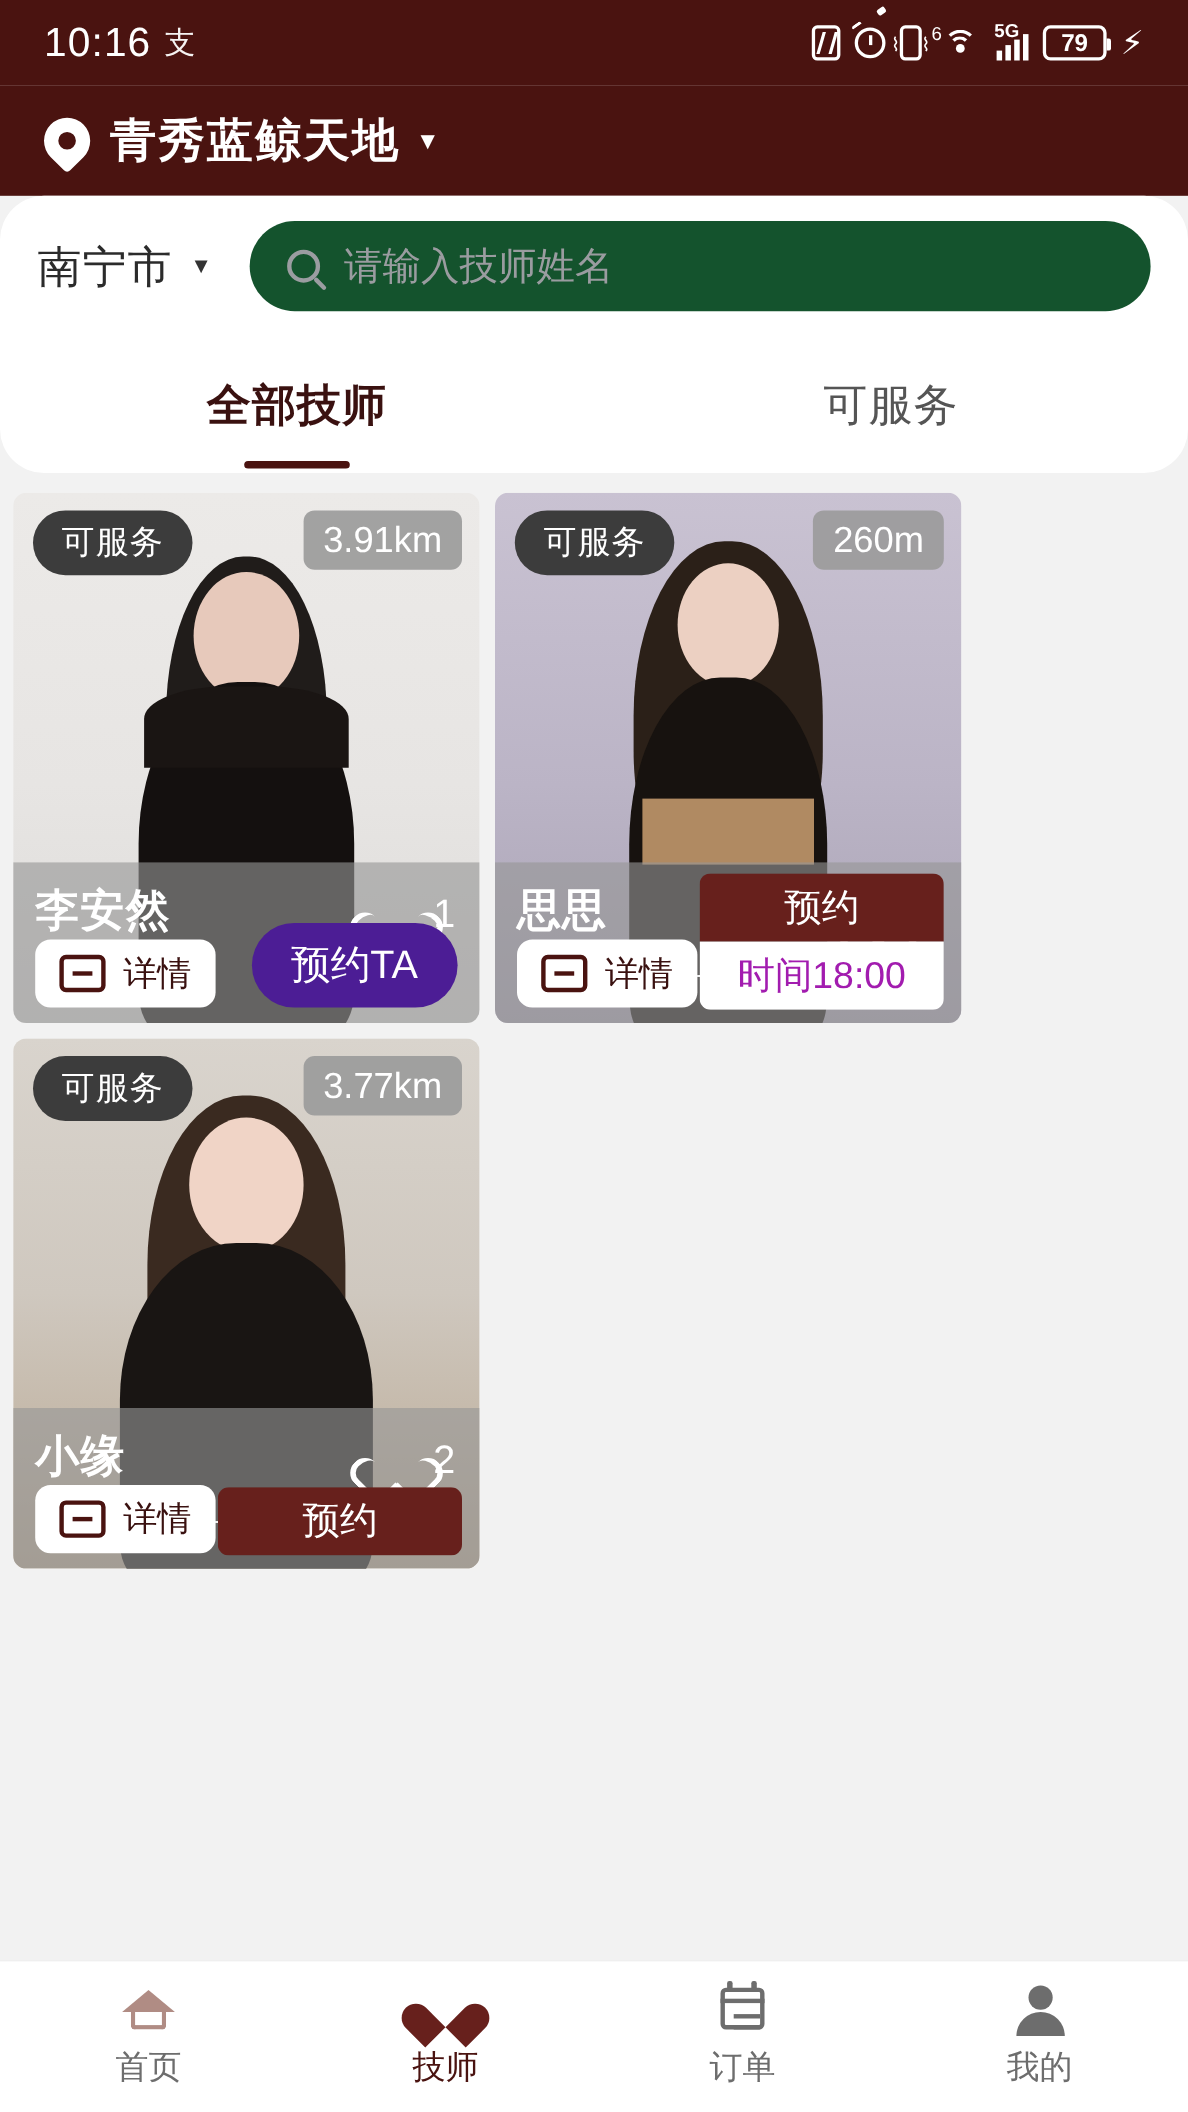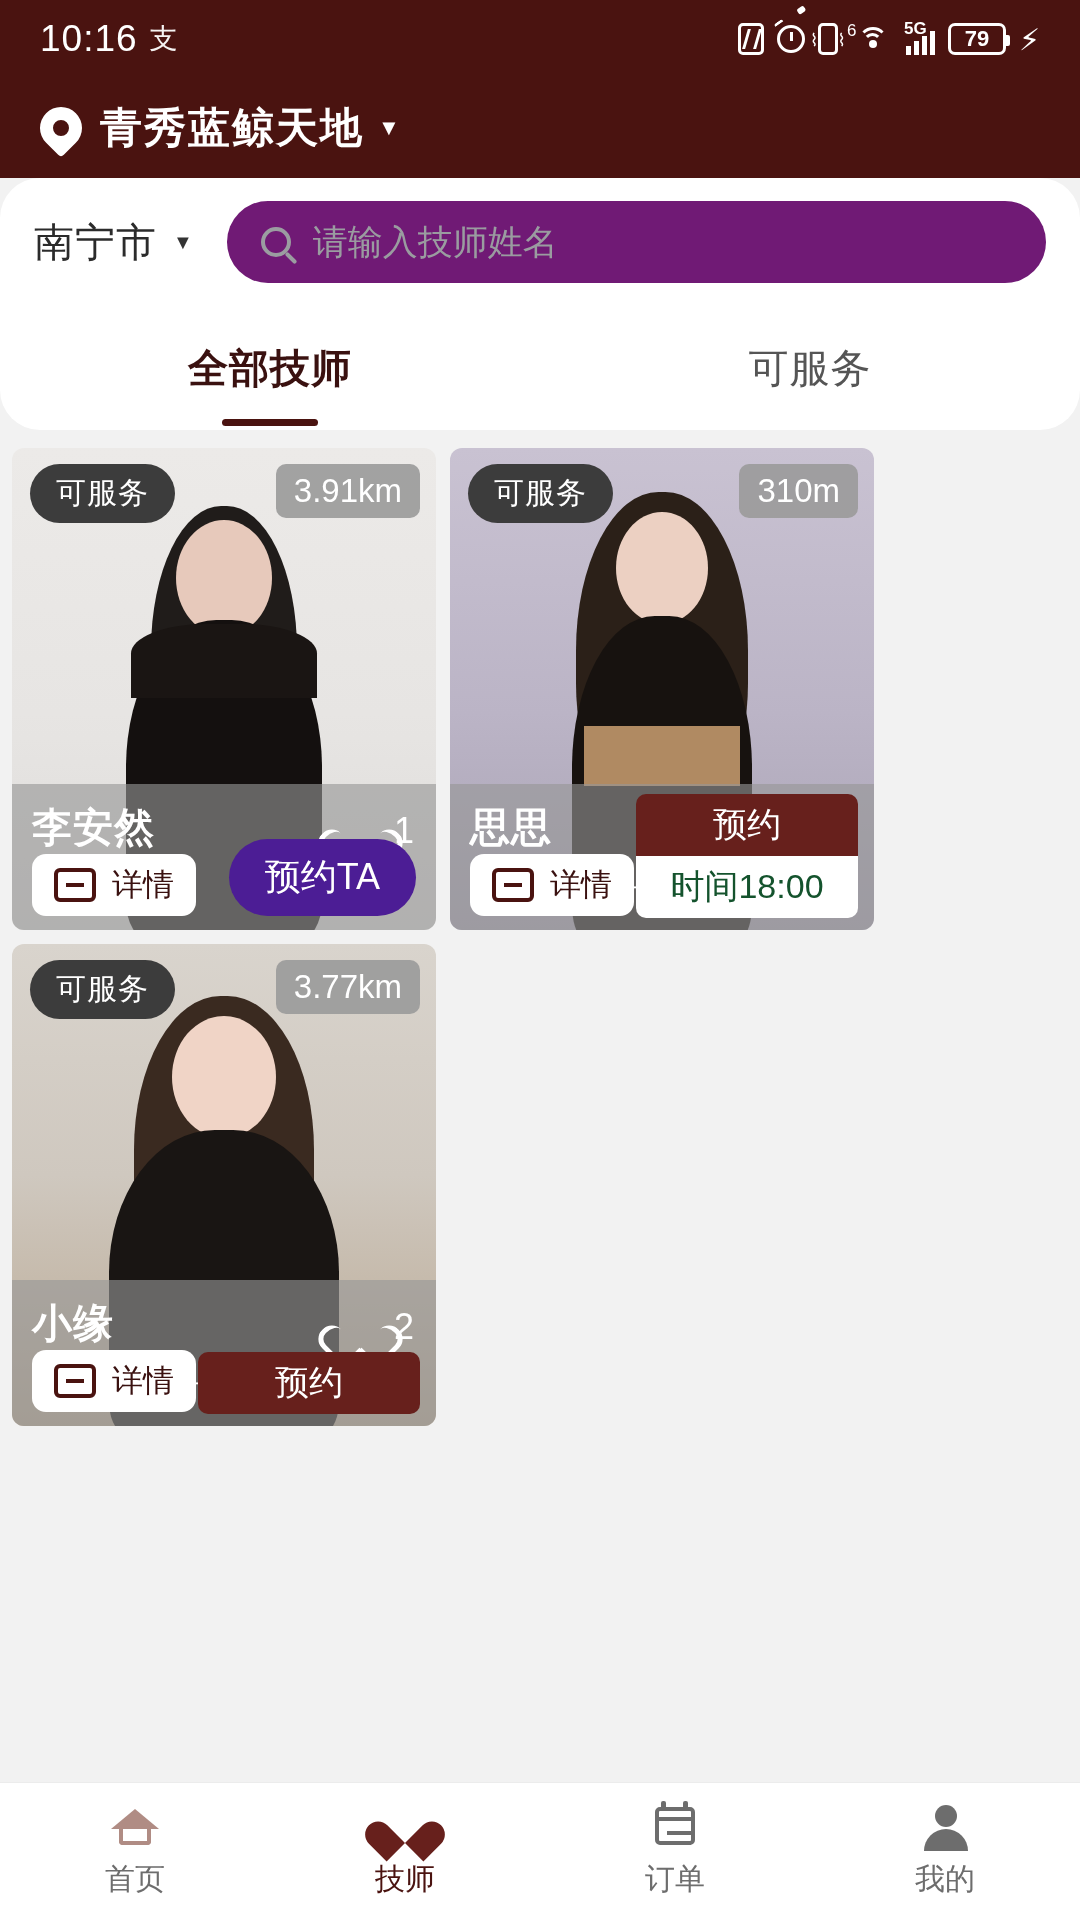--- a/index.html
+++ b/index.html
@@ -65,21 +65,21 @@
   
   .panel {
     position: absolute; top: 178px; left: 0; width: 1080px; height: 252px;
     background: #fff; border-radius: 40px 40px 40px 40px;
   }
   .searchrow { display: flex; align-items: center; height: 128px; padding: 0 34px; }
   .city { display:flex; align-items:center; color:#2b2b2b; }
   .city-name { font-size: 40px; font-weight: 500; letter-spacing: 1px; }
   .city-caret { margin-left: 16px; font-size: 20px; color:#333; }
   .searchbox {
-    flex: 1; margin-left: 34px; height: 82px; background: #701a75; border-radius: 41px;
+    flex: 1; margin-left: 34px; height: 82px; background: #14532d; border-radius: 41px;
     display: flex; align-items: center; padding: 0 34px;
   }
   .mag { width: 30px; height: 30px; border: 4px solid #9b9da1; border-radius: 50%;
     position: relative; flex: none; }
   .mag:after { content:""; position:absolute; right:-11px; bottom:-7px; width:14px; height:4px;
     background:#9b9da1; transform: rotate(45deg); border-radius:2px; }
   .search-ph { margin-left: 22px; font-size: 35px; color: #9a9ca0; }
 
   .tabs { display: flex; height: 124px; align-items: center; }
   .tab { flex: 1; text-align: center; position: relative; }
@@ -139,21 +139,21 @@
 
   .btn-book-ta {
     position:absolute; right: 20px; bottom: 14px; background:#4c1d95; color:#fff;
     border-radius: 40px; padding: 14px 36px; font-size: 36px;
   }
   .btn-book-stack {
     position:absolute; right: 16px; bottom: 12px; width: 222px;
     border-radius: 10px; overflow: hidden; text-align:center;
   }
   .bk-top { background:#67201c; color:#fff; font-size: 34px; padding: 8px 0; }
-  .bk-bot { background:#fff; color:#14532d; font-size: 34px; padding: 8px 0; }
+  .bk-bot { background:#fff; color:#a21caf; font-size: 34px; padding: 8px 0; }
 
   
   .bottomnav {
     position:absolute; left:0; bottom:0; width:1080px; height:138px; background:#fff;
     display:flex; align-items:center; border-top: 1px solid #ececec;
   }
   .nav-item { flex:1; display:flex; flex-direction:column; align-items:center; gap:10px; }
   .nav-label { font-size: 30px; color:#6d6d6d; }
   .nav-item.active .nav-label { color:#4a1310; }
   .n-ico { width: 52px; height: 46px; position: relative; }
@@ -272,21 +272,21 @@
     </div>
 
     <div class="card">
       <div class="photo ph2">
         <div class="f-hair" style="top:44px;width:172px;height:330px;background:#2b2018;"></div>
         <div class="f-head" style="top:64px;width:92px;height:112px;background:#ecd0c2;"></div>
         <div class="f-body" style="top:168px;width:180px;height:330px;background:#17120f;"></div>
         <div class="f-body" style="top:278px;width:156px;height:60px;background:#b08a62;border-radius:0;"></div>
       </div>
       <div class="badge-avail">可服务</div>
-      <div class="badge-dist">310m</div>
+      <div class="badge-dist">260m</div>
       <div class="info">
         <div class="nm">思思</div>
         <div class="svc">已服务 63单</div>
         <div class="heart-wrap">
           <span class="heart"></span>
           <span class="heart-n">4</span>
         </div>
         <div class="btn-detail">
           <span class="ic-detail"></span>
           <span>详情</span>

